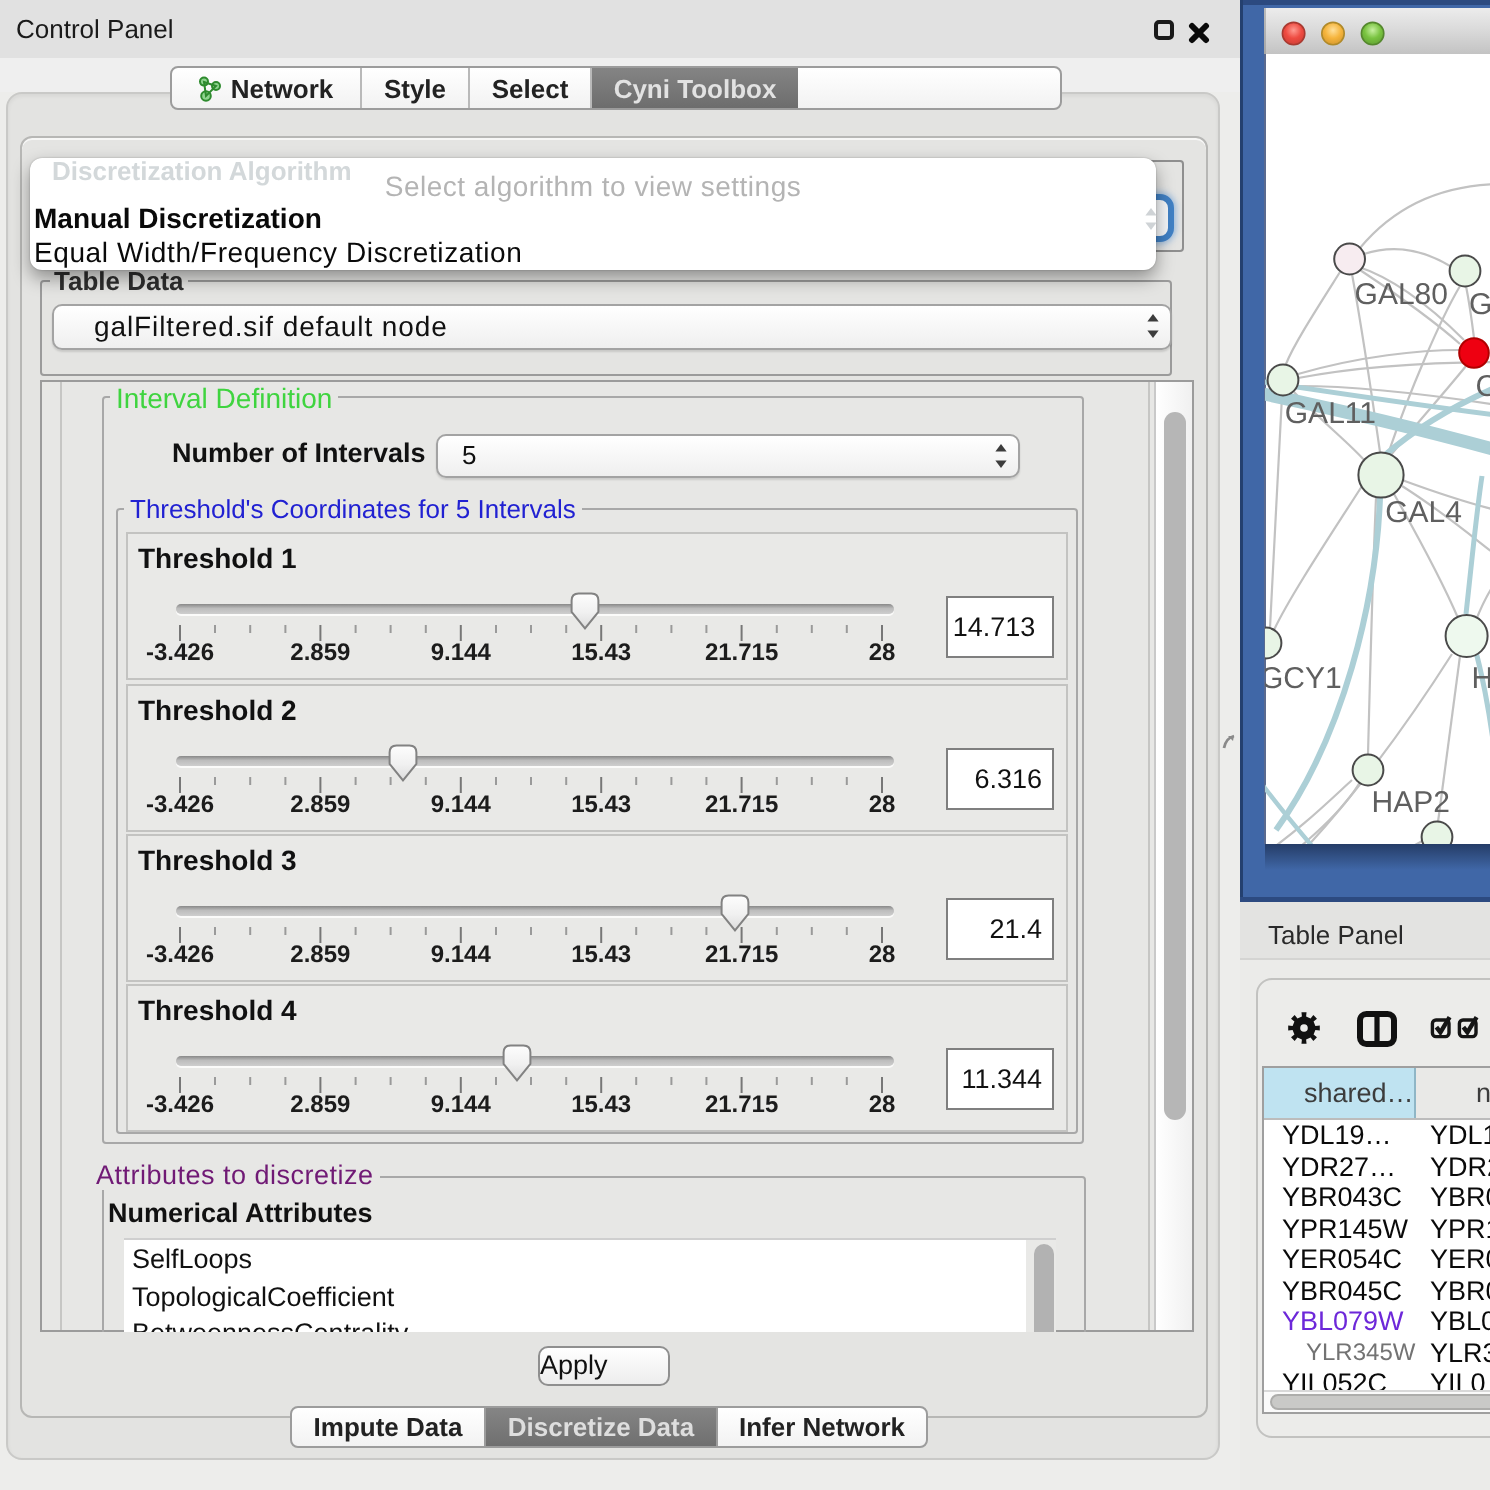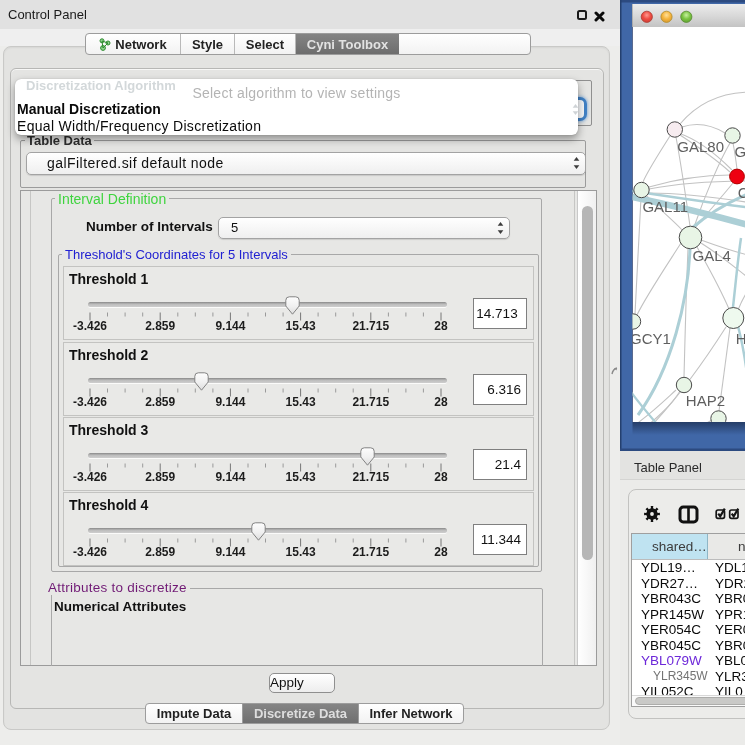--- a/index.html
+++ b/index.html
@@ -226,20 +226,27 @@
       </defs>
 <path d="M0.8 10 L0.8 4.3 Q0.8 0.8 4.3 0.8 L10.7 0.8 Q14.2 0.8 14.2 4.3 L14.2 10 L7.5 18.2 Z" fill="url(#thg3)" stroke="#828282" stroke-width="1"></path>
     </svg>
 <div style="position:absolute;left:473px;top:524px;width:54px;height:31px;background:#fff;border:1px solid #7f7f7f;box-sizing:border-box"></div>
 <div style="position:absolute;left:473px;top:532px;width:48px;text-align:right;font-size:13.5px;color:#111">11.344</div>
     <div class="abs" style="left:20px;top:190px;width:577px;height:476px;overflow:hidden;pointer-events:none">
       <div style="position:absolute;left:31px;top:398px;width:492px;height:120px;border:1px solid #a8a8a8;border-radius:2px"></div>
     </div>
     <div class="abs" style="left:45px;top:580px;padding:0 3px;background:#e7e7e5;font-size:13.5px;letter-spacing:0.25px;color:#701a75">Attributes to discretize</div>
     <div class="abs" style="left:54px;top:599px;font-size:13.5px;font-weight:bold;color:#111">Numerical Attributes</div>
+    <div class="abs" style="left:62px;top:619px;width:466px;height:47px;background:#fff;border-top:1px solid #cfcfcf;overflow:hidden">
+<div style="position:absolute;left:4px;top:2px;font-size:13.5px;color:#111">SelfLoops</div>
+<div style="position:absolute;left:4px;top:20.5px;font-size:13.5px;color:#111">TopologicalCoefficient</div>
+<div style="position:absolute;left:4px;top:39px;font-size:13.5px;color:#111">BetweennessCentrality</div>
+<div style="position:absolute;left:451px;top:0;width:15px;height:47px;background:#e9e9e7"></div>
+<div style="position:absolute;left:455px;top:2px;width:10px;height:60px;border-radius:5px;background:#b2b2b2"></div>
+</div>
     <div class="abs" style="left:269px;top:673px;width:66px;height:20px;border:1px solid #8f8f8f;border-radius:5px;background:linear-gradient(#ffffff,#ededed);text-align:left;font-size:13.5px;color:#111;line-height:18px">Apply</div>
     <div class="abs" style="left:145px;top:703px;width:319px;height:21px;border:1px solid #9c9c9c;border-radius:4px;background:linear-gradient(#ffffff,#f2f2f2);overflow:hidden;display:flex">
 <div style="width:97px;height:100%;border-right:1px solid #9c9c9c;display:flex;align-items:center;justify-content:center;font-size:13px;font-weight:bold;color:#222">Impute Data</div>
 <div style="width:115px;height:100%;display:flex;align-items:center;justify-content:center;font-size:13px;font-weight:bold;color:#dedede;background:linear-gradient(#858585,#6f6f6f)">Discretize Data</div>
 <div style="flex:1;height:100%;border-left:1px solid #9c9c9c;display:flex;align-items:center;justify-content:center;font-size:13px;font-weight:bold;color:#222">Infer Network</div>
 </div>
     <div class="abs" style="left:15px;top:79px;width:563px;height:56px;background:#fff;border-radius:6px;box-shadow:0 4px 9px rgba(0,0,0,.38), 0 0 1px rgba(0,0,0,.25);z-index:50"></div>
 <div class="abs" style="left:26px;top:78px;font-size:13px;font-weight:bold;color:#d3d8da;z-index:51">Discretization Algorithm</div>
 <div class="abs" style="left:15px;top:85px;width:563px;text-align:center;font-size:14px;letter-spacing:0.25px;color:#b4b4b4;z-index:51">Select algorithm to view settings</div>
 <div class="abs" style="left:17px;top:101px;font-size:14px;font-weight:bold;color:#0a0a0a;z-index:51">Manual Discretization</div>

